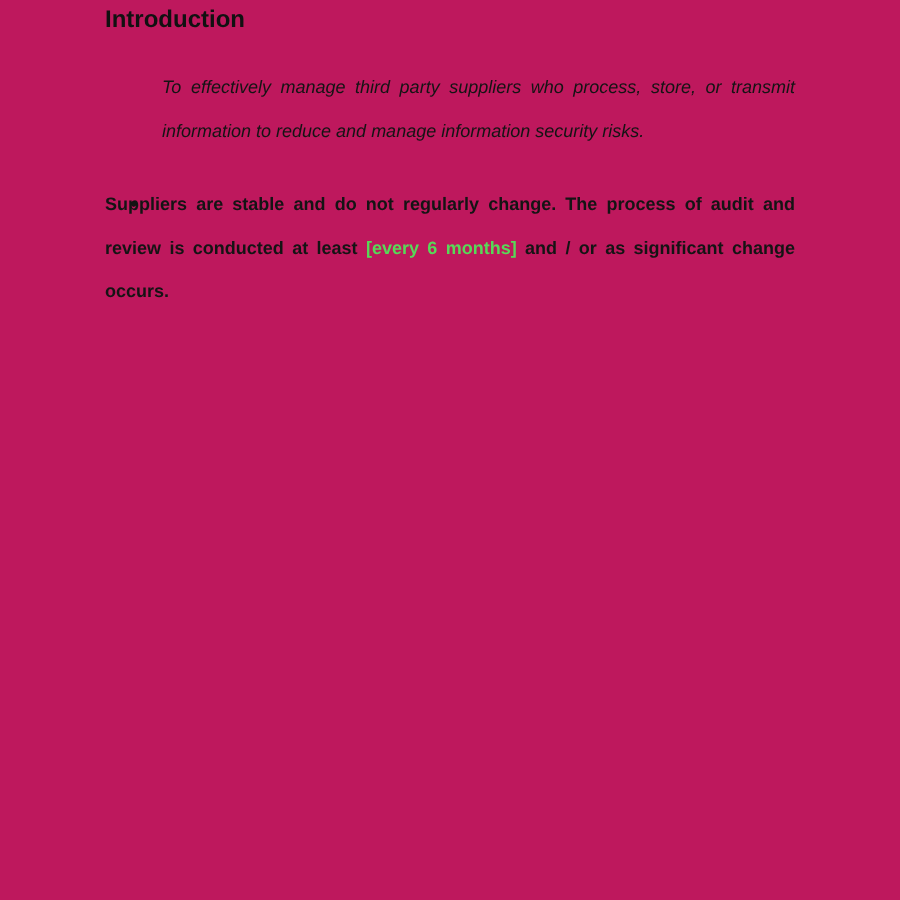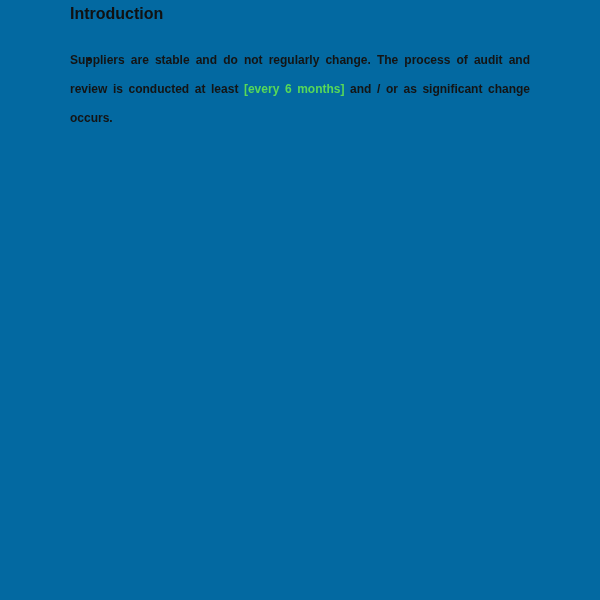--- a/index.html
+++ b/index.html
@@ -1,21 +1,21 @@
 <!DOCTYPE html>
 <html><head>
 <meta charset="utf-8">
 <style>
   * { box-sizing: border-box; margin: 0; padding: 0; }
   html, body { background: #ffffff; }
   .page {
     position: relative;
     width: 600px;
     height: 600px;
-    background: #0369a1;
+    background: #be185d;
     padding: 2px 70px 0 70px;
     overflow: hidden;
     font-family: "Liberation Sans", "DejaVu Sans", sans-serif;
     color: #141414;
   }
   .h1 {
     font-size: 16px;
     line-height: 24px;
     font-weight: bold;
     color: #111111;
@@ -58,20 +58,21 @@
   .placeholder-green {  }
 </style>
 </head>
 <body>
 
 <div class="page">
 
   <h1 class="h1" data-bind="document.heading_introduction">Introduction</h1>
 
 
+  <p class="body-text quote" data-bind="document.objective_quote">To effectively manage third party suppliers who process, store, or transmit information to reduce and manage information security risks.</p>
 
 
   <ul class="bullet-list body-text">
     <li>
       <span class="bullet-dot" data-bind="document.bullet_marker">•</span>
     </li>
     <li>
       <span class="bullet-dot" data-bind="document.bullet_marker">•</span>
     </li>
     <li>

